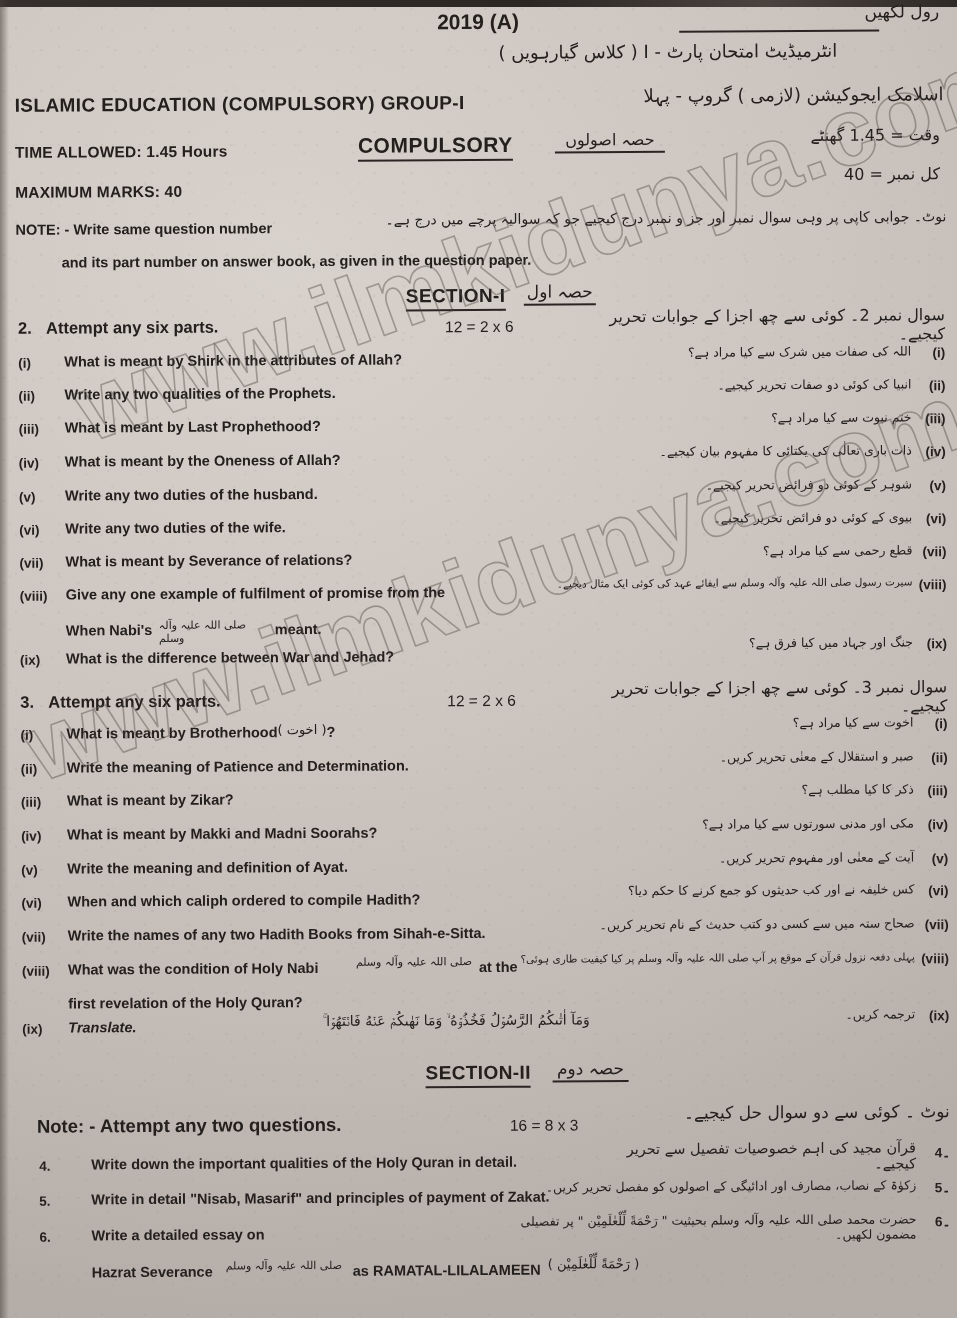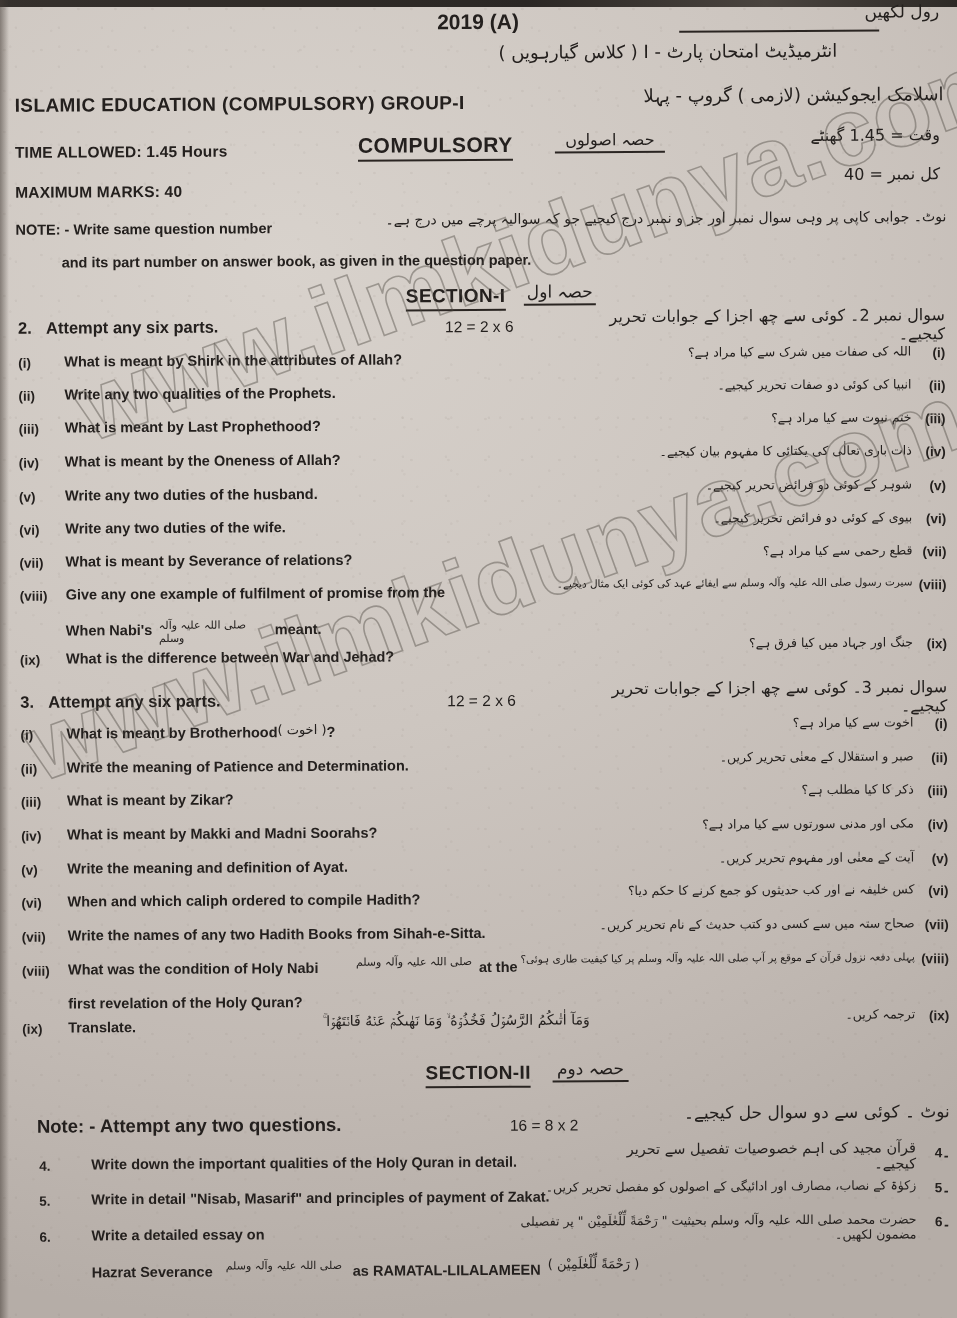--- a/index.html
+++ b/index.html
@@ -241,30 +241,30 @@
 
     <div class="abs en item-no" style="left:16px; top:961px;">(viii)</div>
     <div class="abs en item-txt" style="left:62px; top:959px;">What was the condition of Holy Nabi</div>
     <div class="abs ur-n" style="left:350px; top:955px; font-size:11px; width:120px; text-align:left;">صلی اللہ علیہ وآلہ وسلم</div>
     <div class="abs en item-txt" style="left:473px; top:959px;">at the</div>
     <div class="abs en item-txt" style="left:62px; top:993px;">first revelation of the Holy Quran?</div>
     <div class="abs en item-no" style="right:14px; top:954px;">(viii)</div>
     <div class="abs ur-n ur-xs" style="right:48px; top:953px; width:420px;">پہلی دفعہ نزول قرآن کے موقع پر آپ صلی اللہ علیہ وآلہ وسلم پر کیا کیفیت طاری ہوئی؟</div>
 
     <div class="abs en item-no" style="left:16px; top:1019px;">(ix)</div>
-    <div class="abs en item-txt" style="left:62px; top:1017px;">Translate.</div>
+    <div class="abs en item-txt" style="left:62px; top:1017px;font-style:italic;">Translate.</div>
     <div class="abs ar ar-md" style="left:280px; top:1012px; width:340px;">وَمَآ اٰتٰىكُمُ الرَّسُوۡلُ فَخُذُوۡهُ ۙ وَمَا نَهٰىكُمۡ عَنۡهُ فَانۡتَهُوۡا ۚ</div>
     <div class="abs en item-no" style="right:14px; top:1011px;">(ix)</div>
     <div class="abs ur-n ur-sm" style="right:48px; top:1009px; width:200px;">ترجمہ کریں۔</div>
 
     <div class="abs en uline" style="left:419px; top:1062px; font-size:19px; font-weight:700; letter-spacing:.4px;">SECTION-II</div>
     <div class="abs ur-n uline" style="left:546px; top:1059px; font-size:17px; width:76px; text-align:center;">حصہ دوم</div>
 
     <div class="abs en" style="left:30px; top:1113px; font-size:18.5px; font-weight:700;">Note: -   Attempt any two questions.</div>
-    <div class="abs en marks" style="left:503px; top:1117px;">16 = 8 x 2</div>
+    <div class="abs en marks" style="left:503px; top:1117px;">16 = 8 x 3</div>
     <div class="abs ur-n" style="right:14px; top:1104px; width:330px; font-size:17px;">نوٹ ۔   کوئی سے دو سوال حل کیجیے۔</div>
 
     <div class="abs en item-no" style="left:32px; top:1156px;">4.</div>
     <div class="abs en item-txt" style="left:84px; top:1154px;">Write down the important qualities of the Holy Quran in detail.</div>
     <div class="abs en item-no" style="right:14px; top:1147px;">4۔</div>
     <div class="abs ur-n ur-md" style="right:48px; top:1142px; width:300px;">قرآن مجید کی اہم خصوصیات تفصیل سے تحریر کیجیے۔</div>
 
     <div class="abs en item-no" style="left:32px; top:1191px;">5.</div>
     <div class="abs en item-txt" style="left:84px; top:1189px;">Write in detail "Nisab, Masarif" and principles of payment of Zakat.</div>
     <div class="abs en item-no" style="right:14px; top:1182px;">5۔</div>

